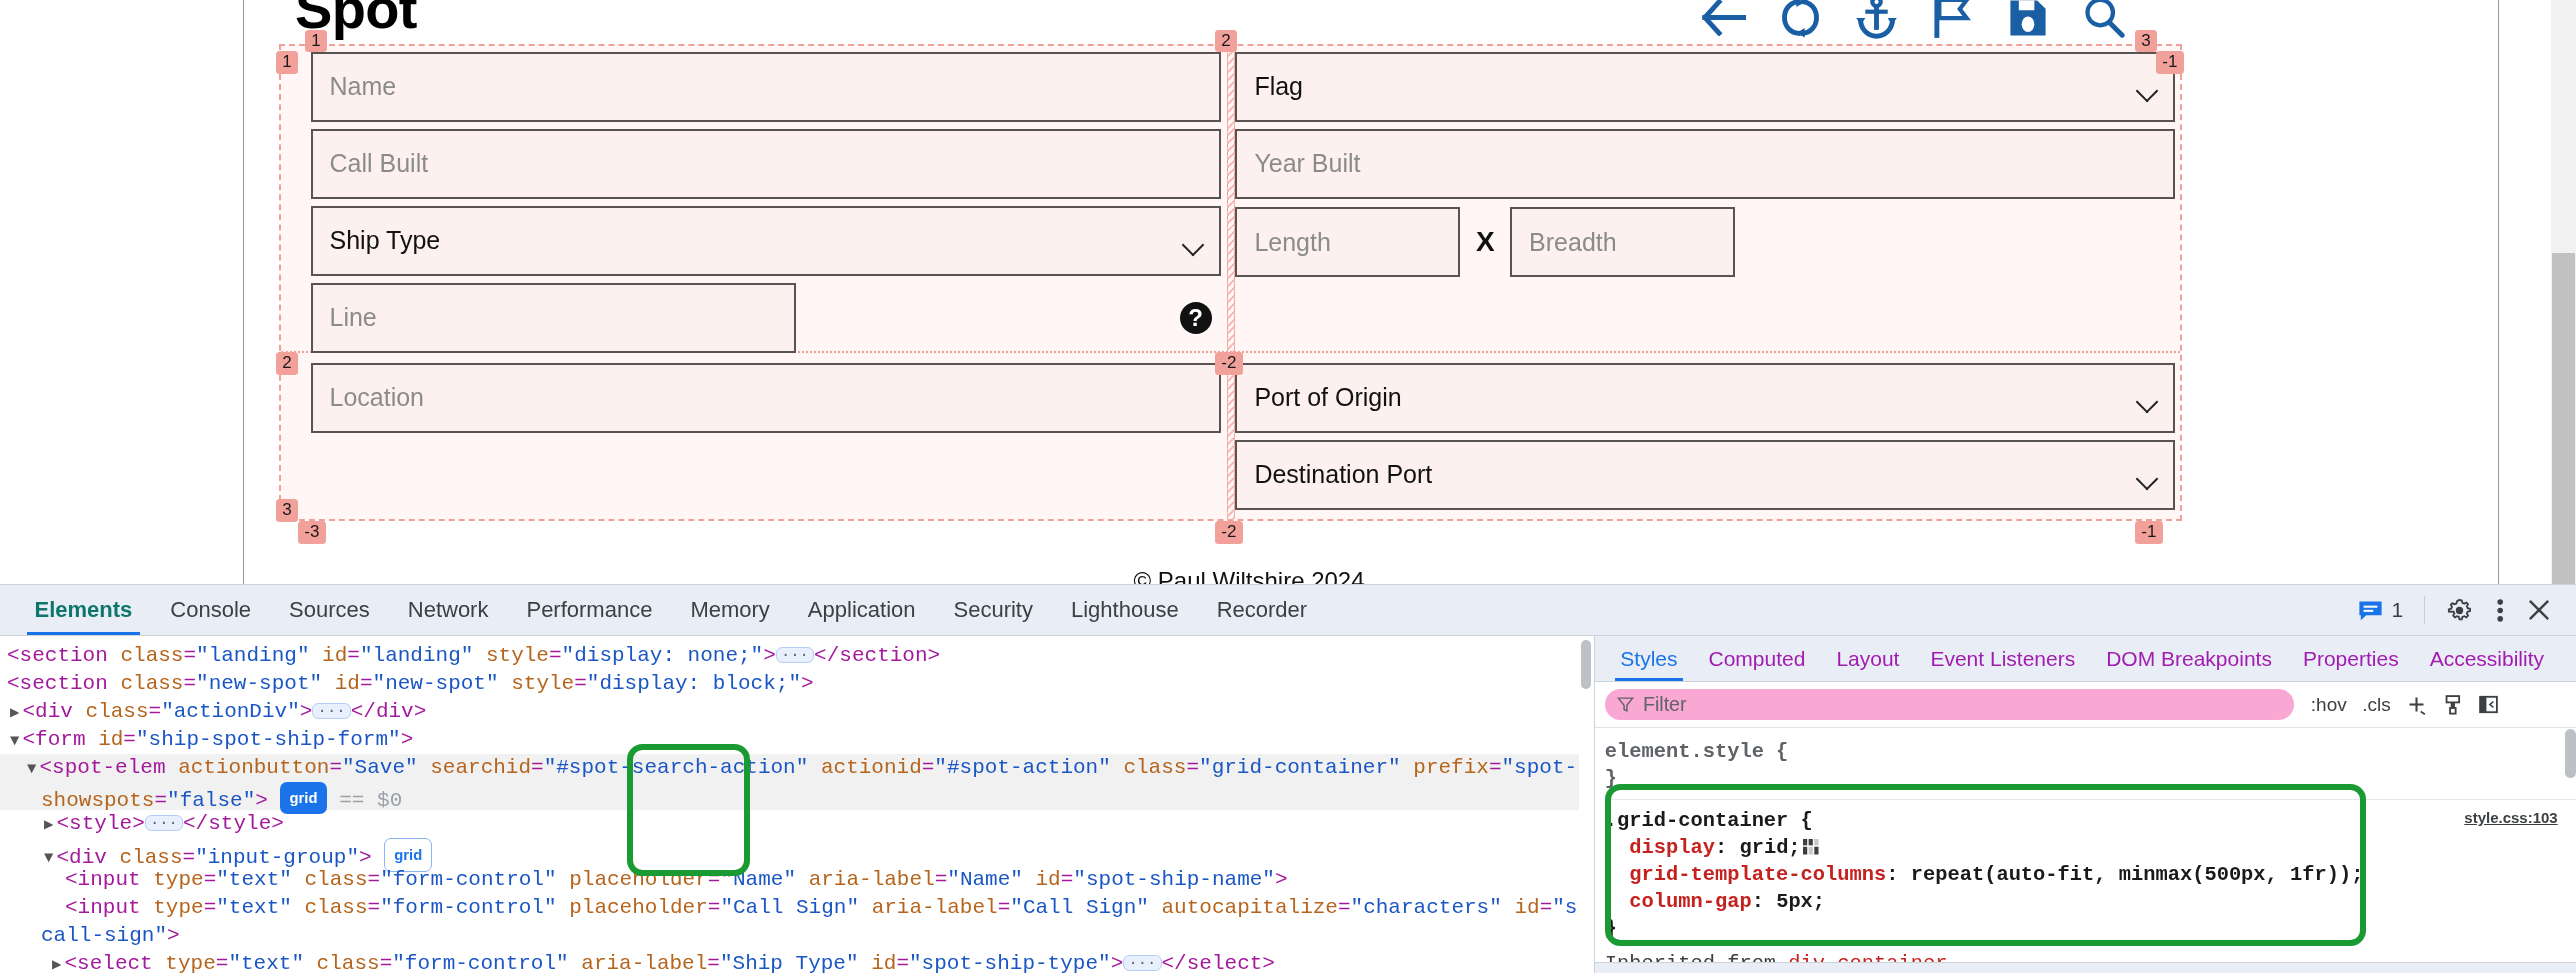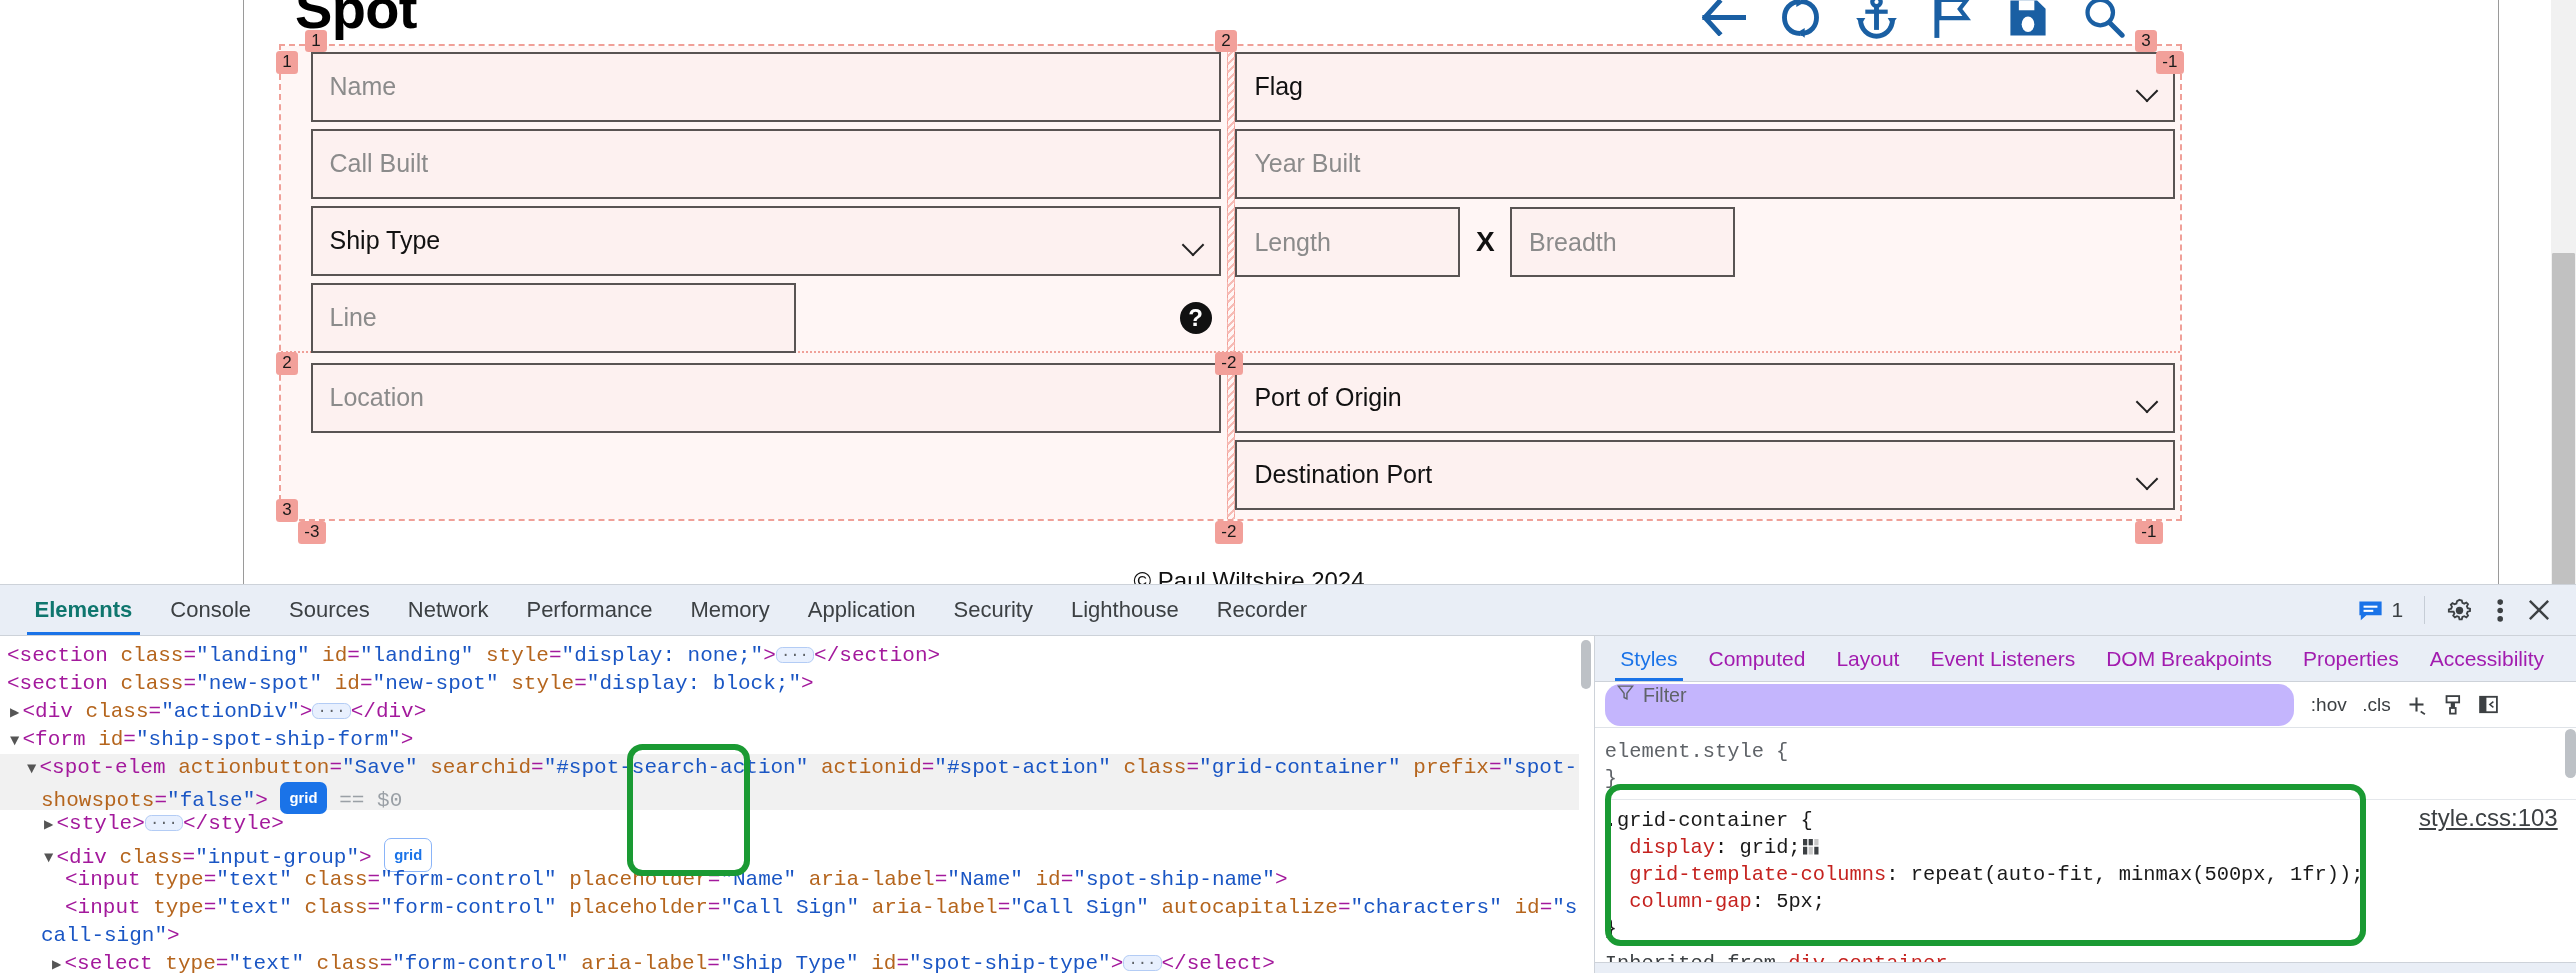--- a/index.html
+++ b/index.html
@@ -347,52 +347,53 @@
     height: 46px;
     background: #fff;
     display: flex; align-items: center;
     padding: 0 9.8px;
     border-bottom: 0.7px solid #dfe3e8;
     position: relative;
   }
   #filter-box {
     flex: 0 0 auto;
     width: 689px;
-    height: 42px;
-    background: #c4b5fd;
+    height: 31px;
+    background: #f9a8d4;
     border-radius: 15.5px;
-    display: flex; align-items: flex-start;
+    display: flex; align-items: center;
     padding: 0 12.7px;
     gap: 8.4px;
     cursor: text;
   }
   #filter-box .ph { font-size: 19.7px; color: #5f6368; }
   #styles-toolbar .tools {
     display: flex; align-items: center; gap: 15.5px;
     margin-left: 17px;
   }
   .tool-txt { font-size: 19px; color: #3c4043; cursor: pointer; }
   .tool-ic { cursor: pointer; display: flex; align-items: center; }
 
   #styles-rules {
     font-family: "Liberation Mono", monospace;
     font-size: 20.4px;
     line-height: 27px;
     padding: 7px 0 0 9.8px;
     position: relative;
+    font-weight: bold;
   }
   .rule { position: relative; padding: 2.8px 0 2.8px 0; }
   .rule.el-style { color: #5f6368; }
   .sel-name { color: #1a1a1a; }
   .prop { color: #c5221f; }
   .pval { color: #1a1a1a; }
   .src-link {
     position: absolute;
     right: 18.3px; top: 0;
-    font-size: 24px;
+    font-size: 15px;
     color: #3c4043;
     text-decoration: underline;
     cursor: pointer;
     font-family: "Liberation Sans", sans-serif;
   }
   .grid-icon-inline {
     display: inline-block;
     width: 15.5px; height: 15.5px;
     vertical-align: -2.1px;
     margin-left: 2.8px;

